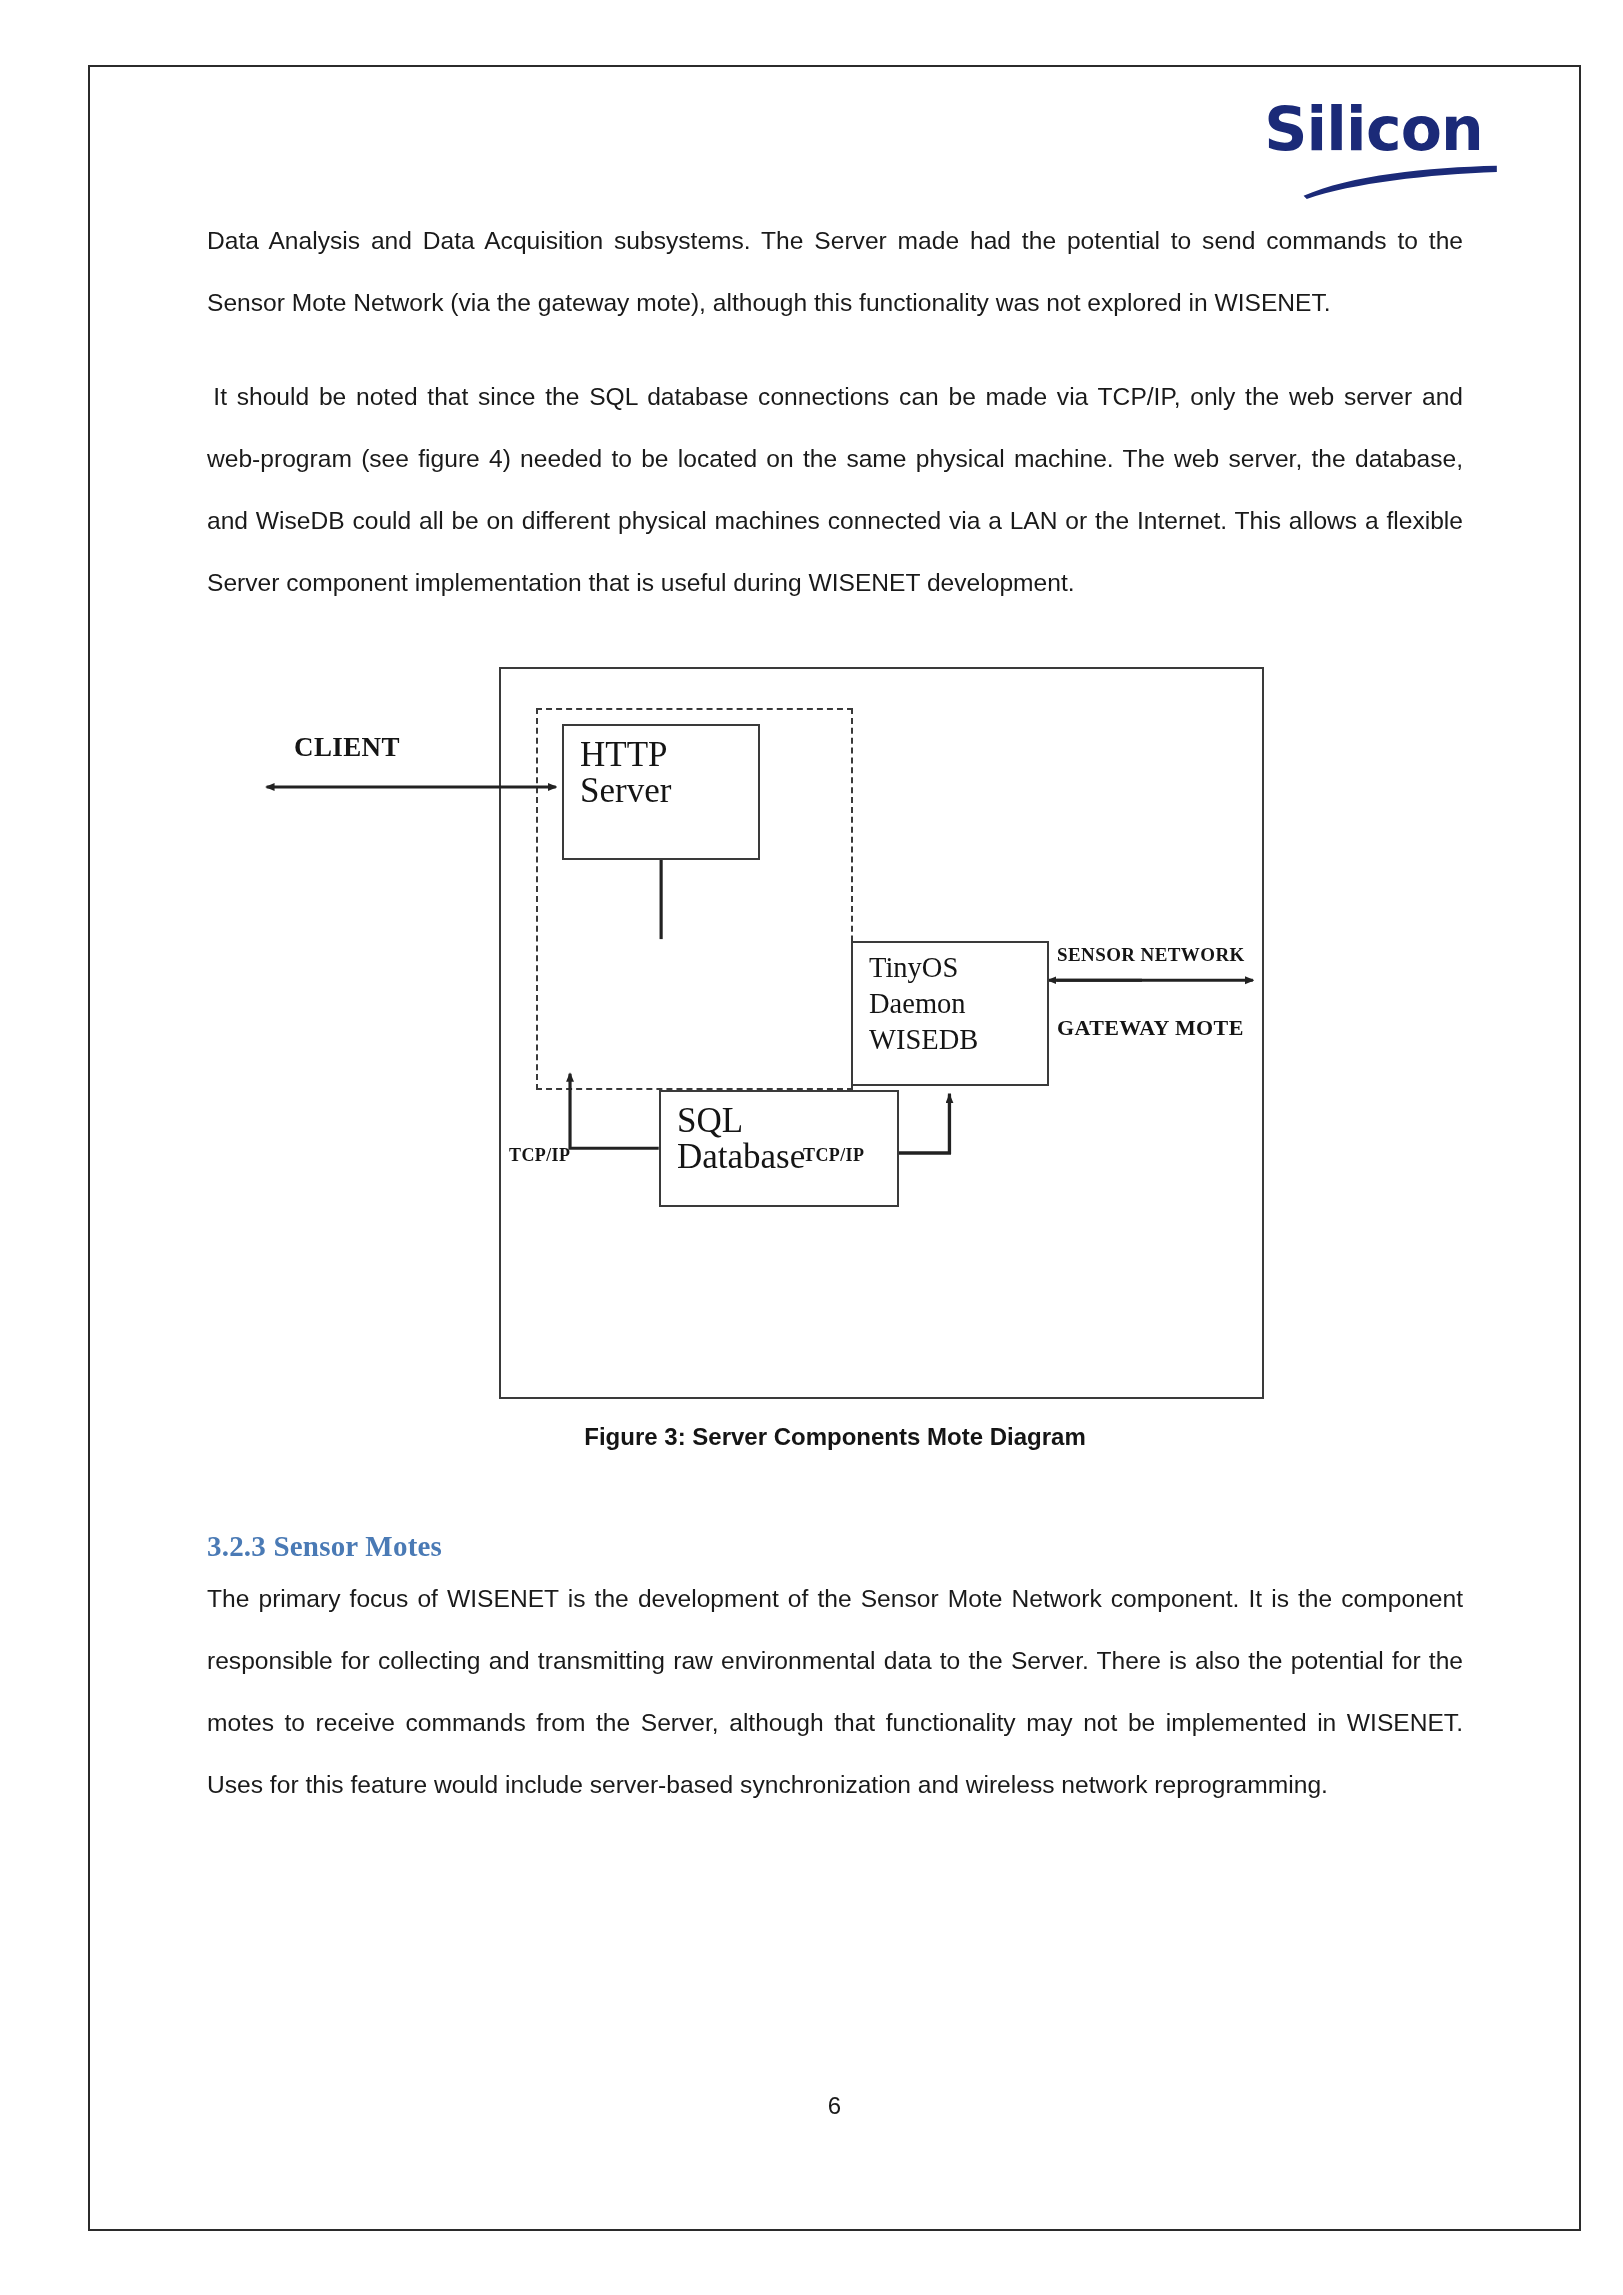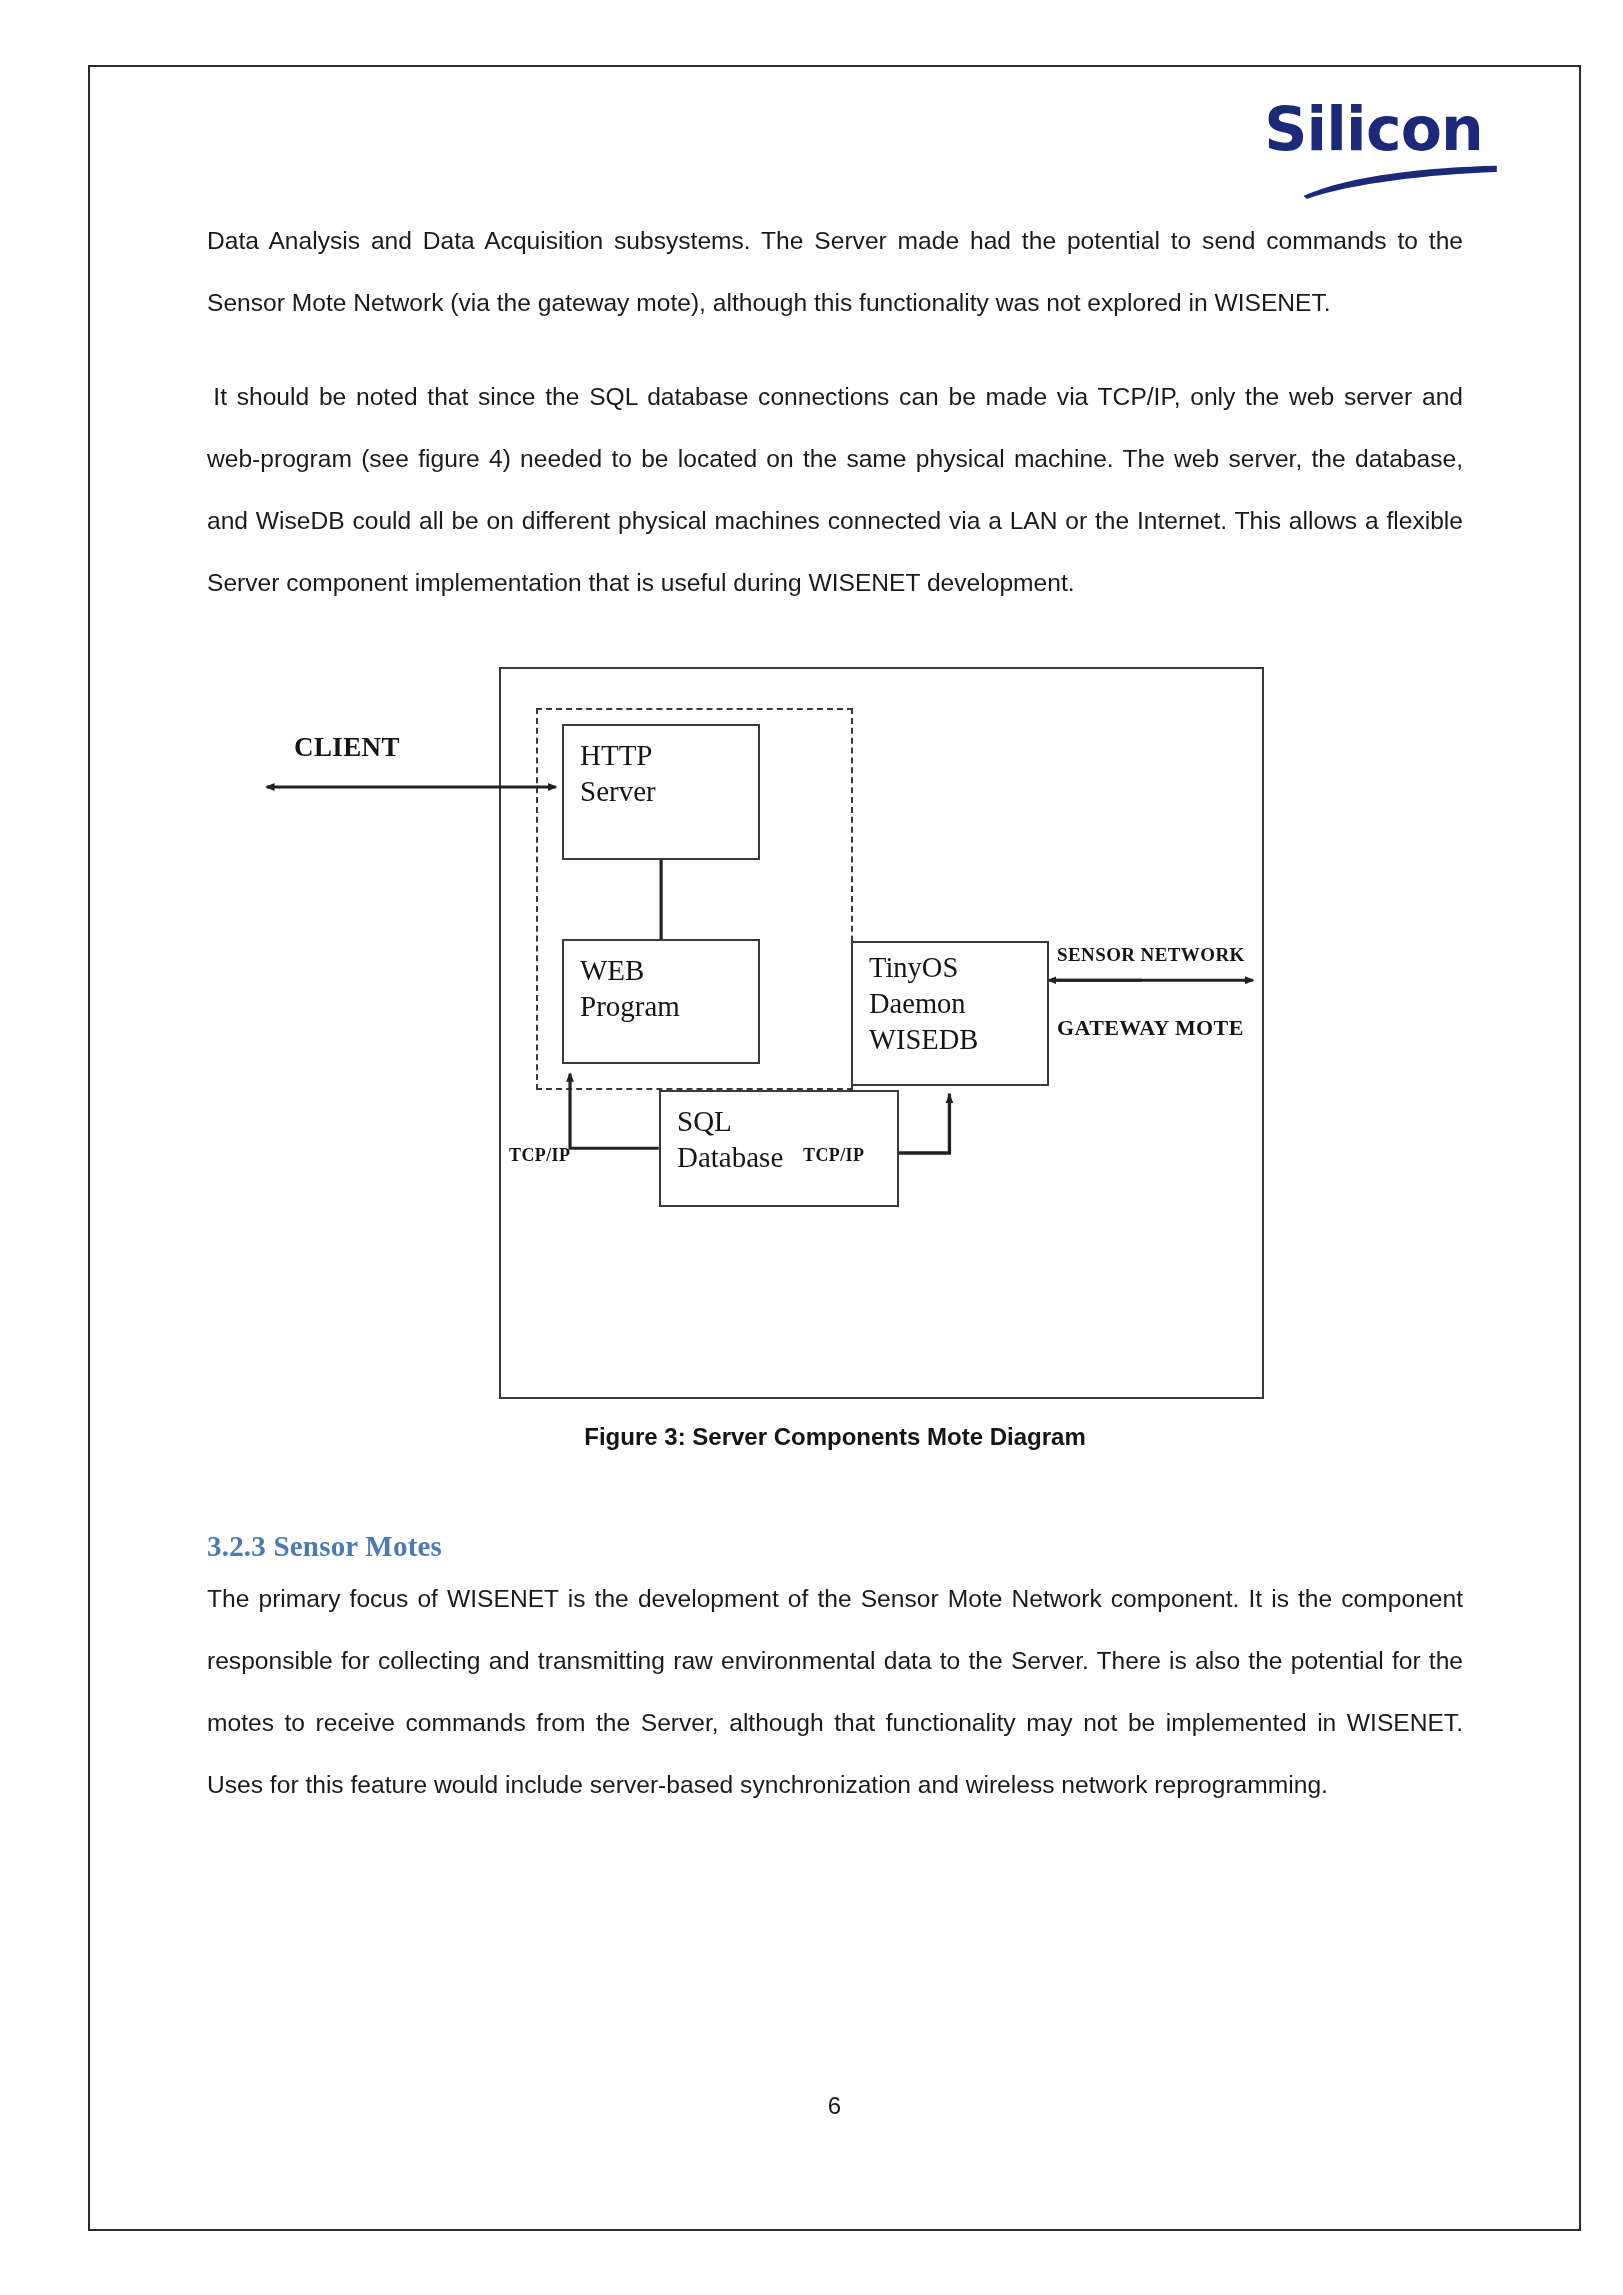--- a/index.html
+++ b/index.html
@@ -102,21 +102,21 @@
     border-style: dashed;
     box-sizing: border-box;
     background: transparent;
   }
   .node {
     position: absolute;
     border: 2.4px solid #3a3a3a;
     box-sizing: border-box;
     background: #ffffff;
     font-family: "Liberation Serif", serif;
-    font-size: 29px;
+    font-size: 35px;
     color: #151515;
     line-height: 36px;
     padding: 11px 0 0 16px;
     z-index: 4;
   }
   .node-http   { left: 355px; top: 78px;  width: 198px; height: 136px; }
   .node-web    { left: 355px; top: 293px; width: 198px; height: 125px; }
   .node-sql    { left: 452px; top: 444px; width: 240px; height: 117px; }
   .node-tinyos { left: 644px; top: 295px; width: 198px; height: 145px;
                  font-size: 28.5px; line-height: 36px; padding-top: 7px; }
@@ -226,24 +226,20 @@
 
           <line x1="1072" y1="422" x2="1320" y2="422" stroke="#222" stroke-width="4" marker-end="url(#ah)"></line>
           <line x1="1062" y1="422" x2="1180" y2="422" stroke="#222" stroke-width="4" marker-start="url(#ahr)"></line>
         </svg>
 
         <div class="node node-http">
           <div>HTTP</div>
           <div>Server</div>
         </div>
 
-        <div class="node node-web">
-          <div>WEB</div>
-          <div>Program</div>
-        </div>
 
         <div class="node node-sql">
           <div>SQL</div>
           <div>Database</div>
         </div>
 
         <div class="node node-tinyos">
           <div>TinyOS</div>
           <div>Daemon</div>
           <div>WISEDB</div>

